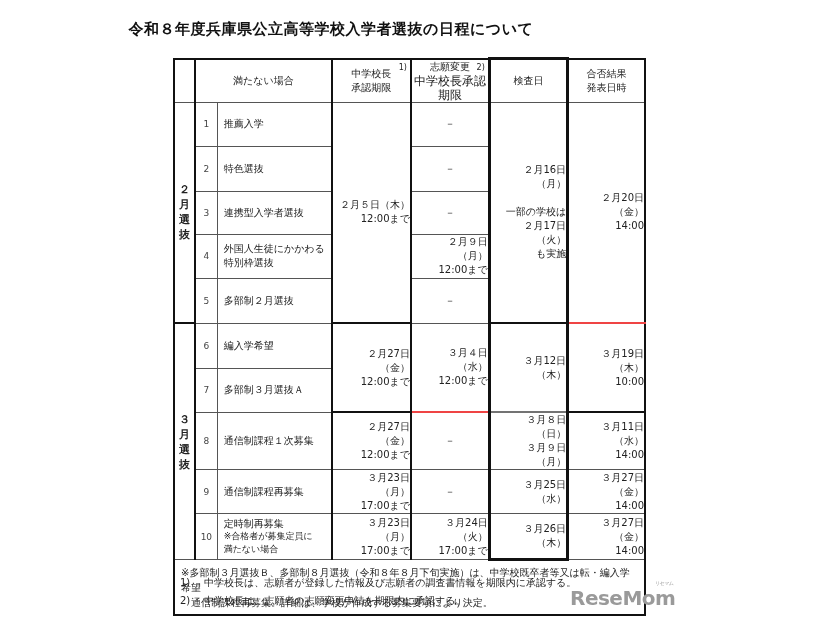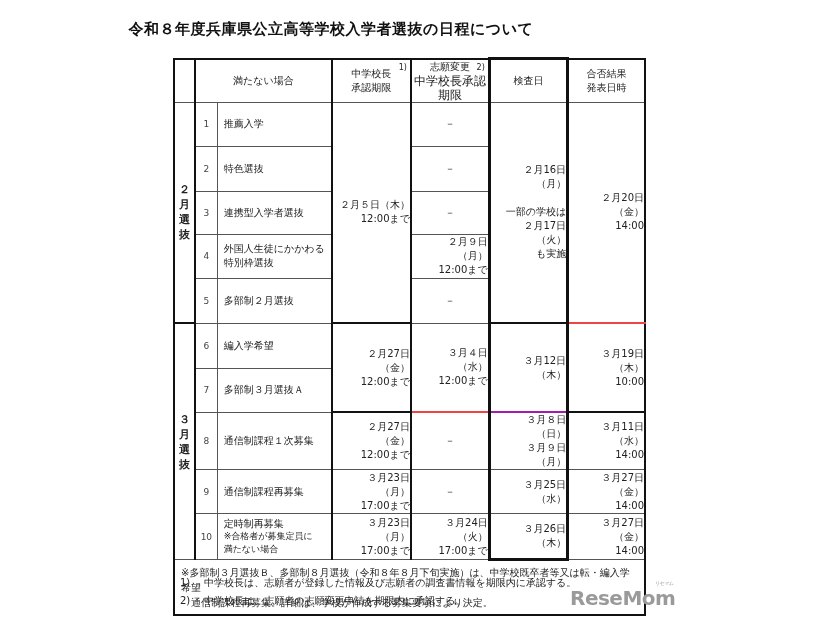--- a/index.html
+++ b/index.html
@@ -130,21 +130,21 @@
     <td class="num">6</td>
     <td class="name c3">編入学希望</td>
     <td rowspan="2" class="date c3" style="border-bottom:2px solid #111">
       <div>２月27日（金）</div>
           <div>12:00まで</div>
     </td>
     <td rowspan="2" class="date" style="border-bottom:2px solid #ef4444">
       <div>３月４日（水）</div>
           <div>12:00まで</div>
     </td>
-    <td rowspan="2" class="date exam" style="border-bottom:2px solid #a21caf">３月12日（木）</td>
+    <td rowspan="2" class="date exam" style="border-bottom:2px solid #737373">３月12日（木）</td>
     <td rowspan="2" class="date" style="border-bottom:2px solid #111">
       <div>３月19日（木）</div>
           <div>10:00</div>
     </td>
   </tr>
   <tr class="thick-b" style="height:44px">
     <td class="num">7</td>
     <td class="name c3">多部制３月選抜Ａ</td>
   </tr>
   <tr class="thick-b" style="height:44px">

